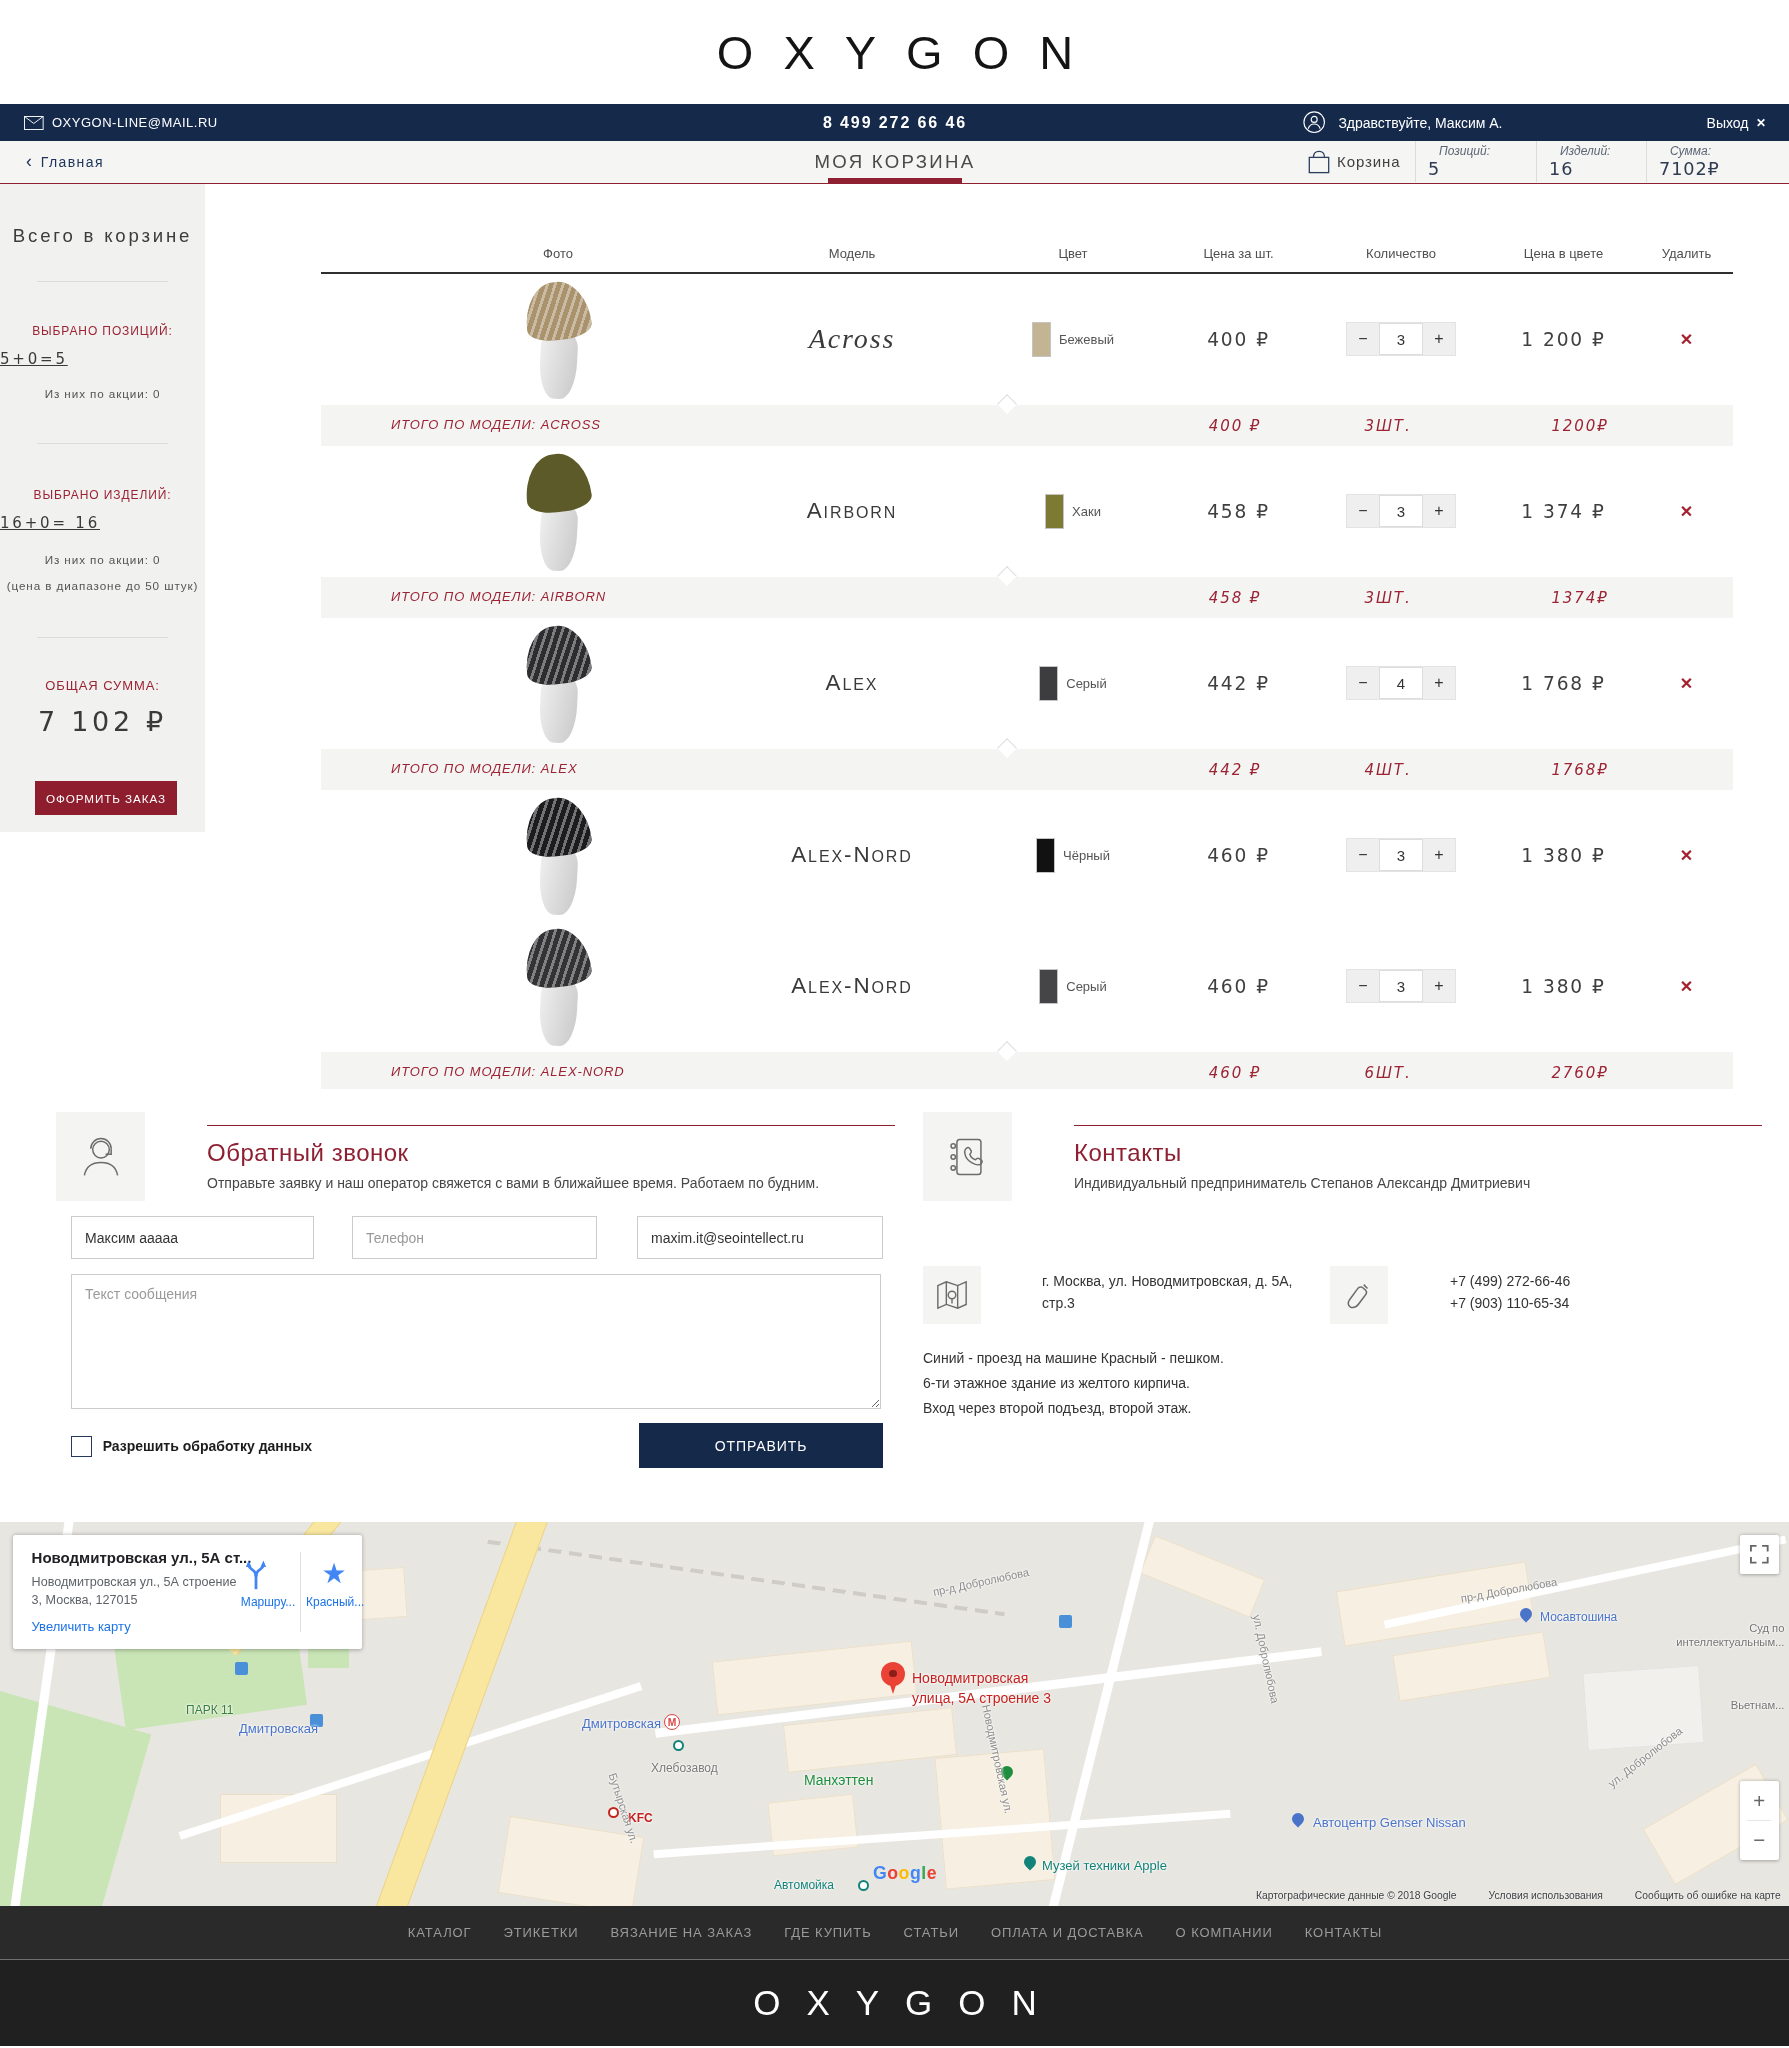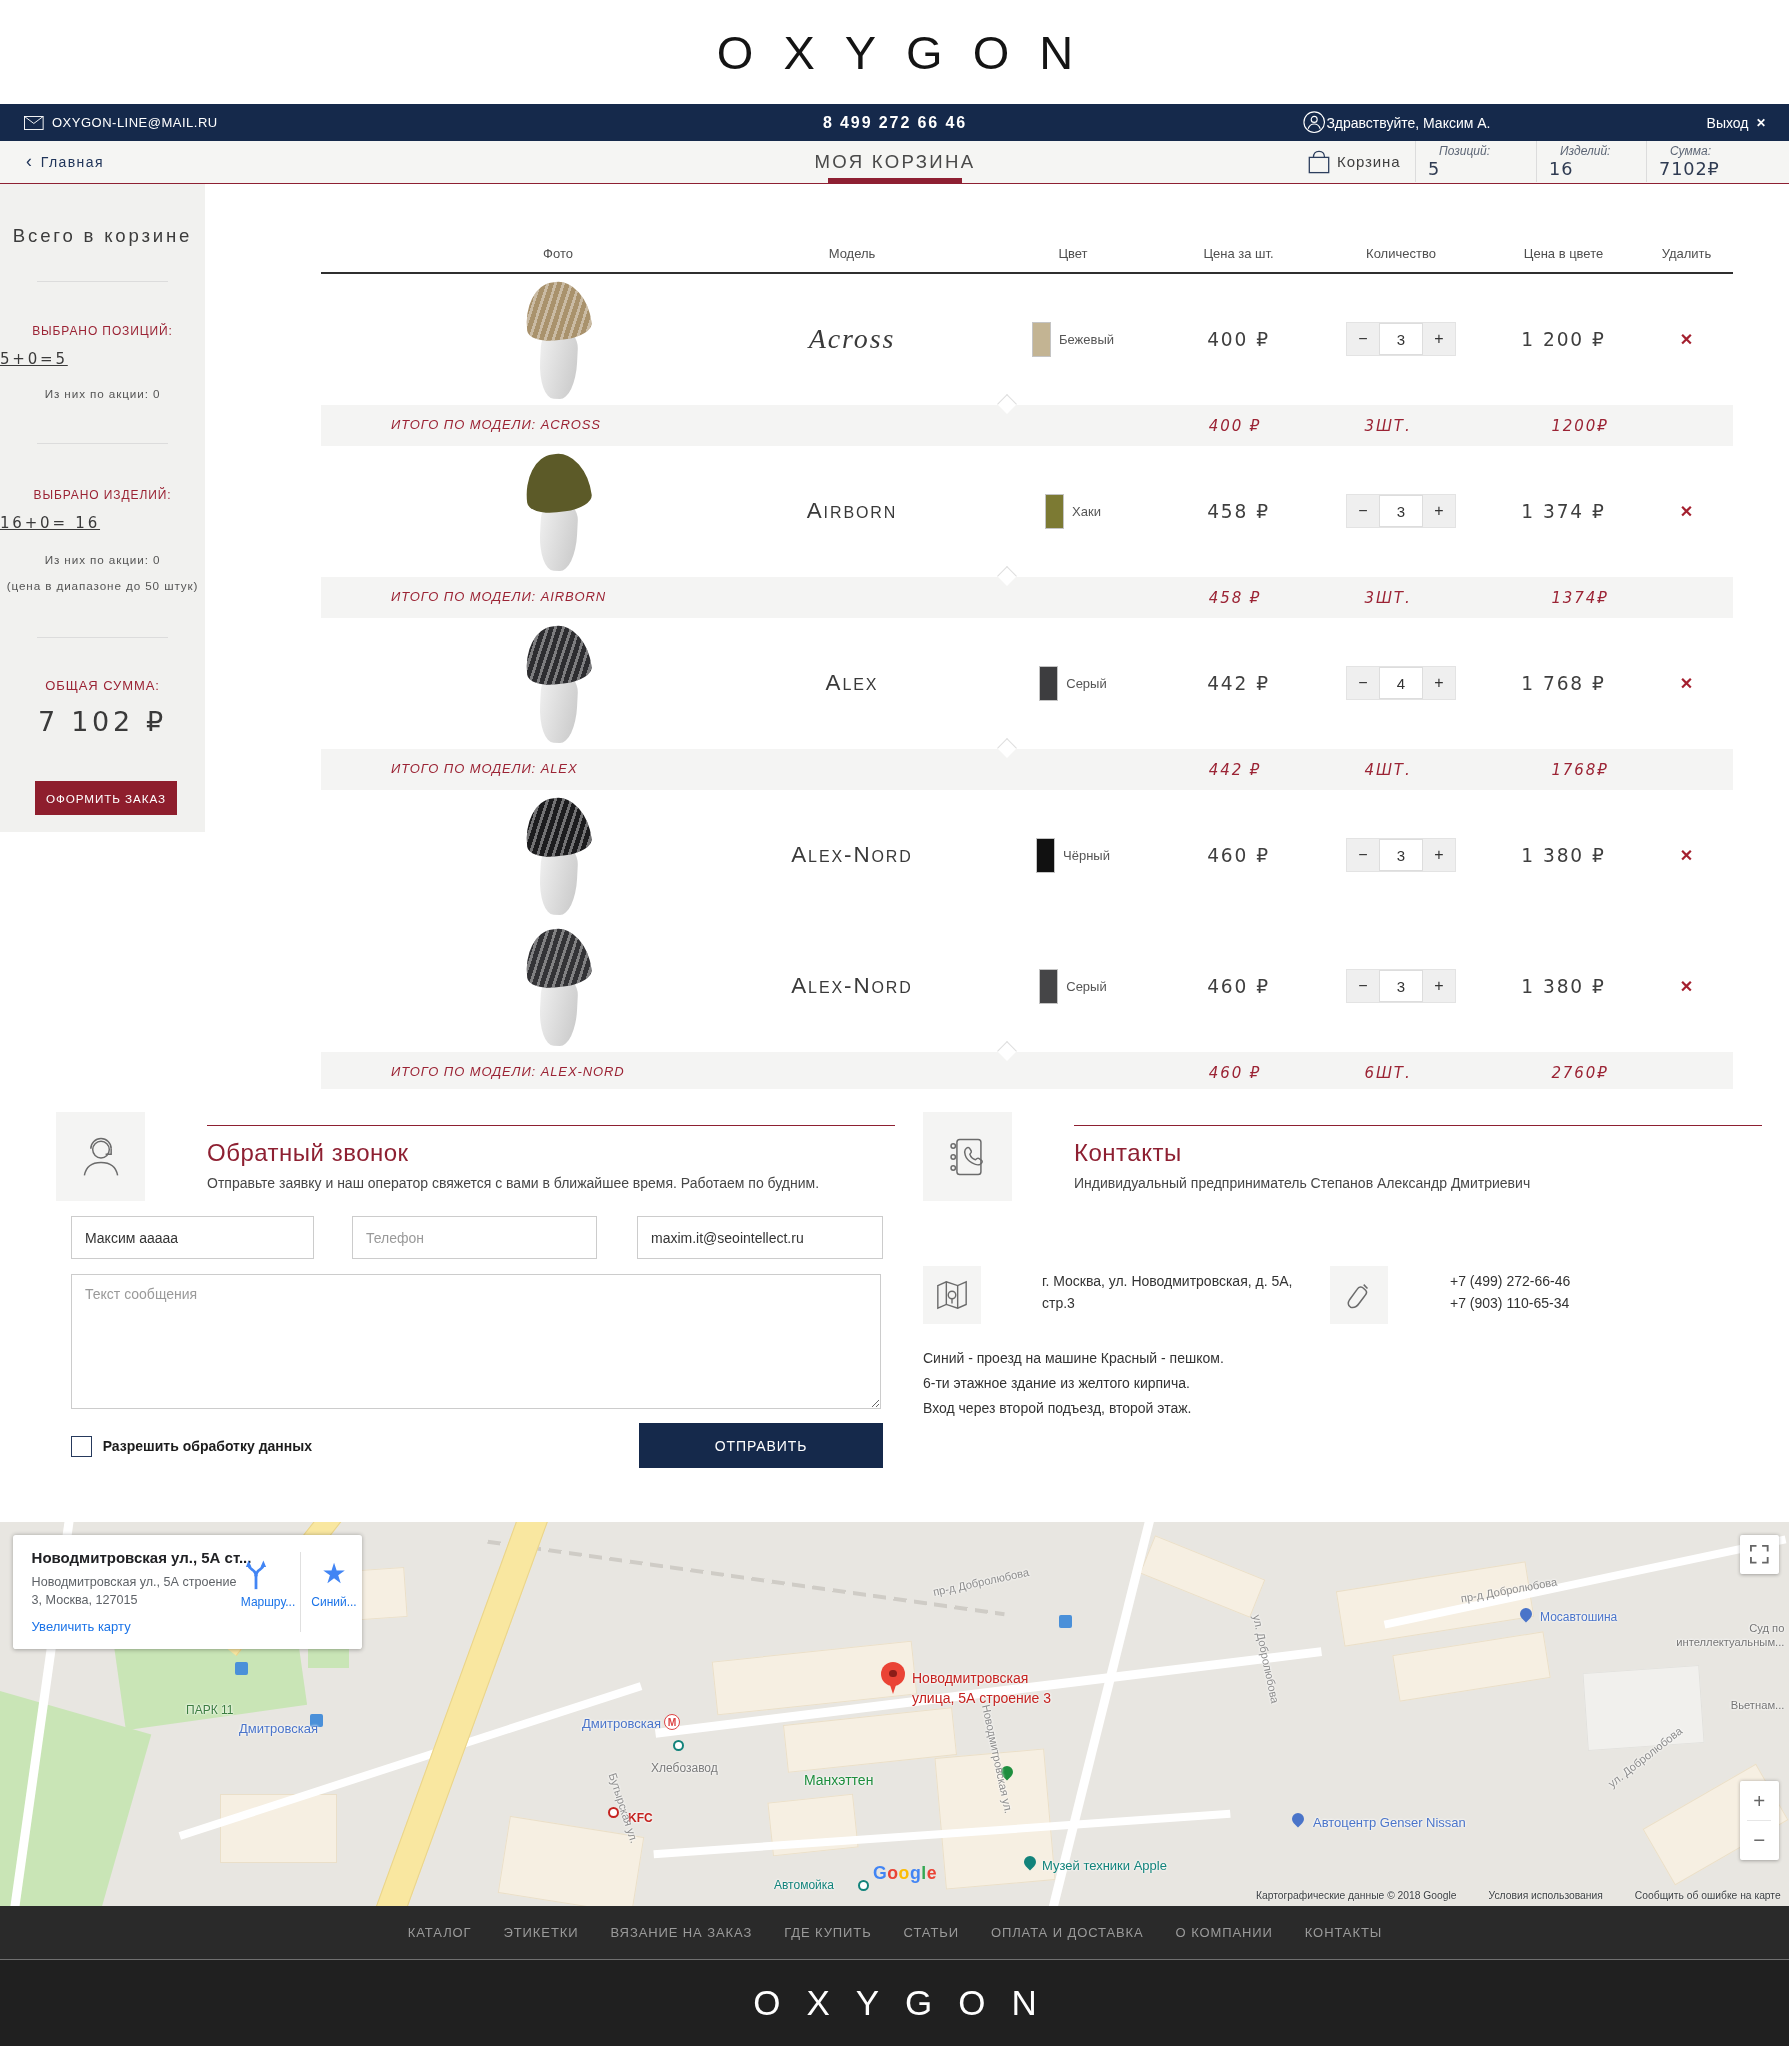--- a/index.html
+++ b/index.html
@@ -9,21 +9,21 @@
 
   
   .site-header { height:104px; display:flex; align-items:center; justify-content:center; background:#fff; }
   .logo { font-size:47px; font-weight:500; color:#141414; letter-spacing:30px; padding-left:30px; }
 
   
   .topbar { height:37px; background:#15294b; position:relative; color:#fff; font-size:13px; }
   .topbar .email { position:absolute; left:24px; top:0; height:37px; display:flex; align-items:center; gap:8.4px; letter-spacing:0.5px; color:#fff; text-decoration:none; }
   .topbar .phone { position:absolute; left:0; right:0; top:0; height:37px; display:flex; align-items:center; justify-content:center;
                    font-size:16px; font-weight:bold; letter-spacing:1.9px; }
-  .topbar .greet { position:absolute; left:1303px; top:0; height:37px; display:flex; align-items:center; gap:1px; font-size:14px; }
+  .topbar .greet { position:absolute; left:1303px; top:0; height:37px; display:flex; align-items:center; gap:13px; font-size:14px; }
   .topbar .logout { position:absolute; right:24px; top:0; height:37px; display:flex; align-items:center; gap:7.5px; font-size:14px; color:#fff; text-decoration:none; }
   .topbar .logout b { font-size:12px; }
 
   
   .crumbbar { height:43px; background:#f5f5f3; border-bottom:1.9px solid #8e2032; position:relative; }
   .crumbbar .back { position:absolute; left:26px; top:0; height:41px; display:flex; align-items:center; gap:7.5px;
                     color:#21355a; font-size:14px; letter-spacing:1.4px; text-decoration:none; }
   .crumbbar .back .arr { font-size:17.7px; }
   .pagetitle { position:absolute; left:0; right:0; top:0; height:41px; display:flex; align-items:center; justify-content:center;
                font-size:18.6px; letter-spacing:2.3px; color:#4a4a4a; }
@@ -557,21 +557,21 @@
             <path d="M17 22 C17 14 10 16 9 10"></path>
             <path d="M17 22 C17 14 24 16 25 10"></path>
           <path d="M6 12 L9 5 L12 12" fill="#4285F4" stroke="none"></path>
             <path d="M22 12 L25 5 L28 12" fill="#4285F4" stroke="none"></path>
         </svg>
       </span>
       <span>Маршру...</span>
     </div>
     <div class="mc-act" style="left:293px;">
       <span class="ic" style="font-size:28px; color:#4285F4; line-height:35px;">★</span>
-      <span>Синий...</span>
+      <span>Красный...</span>
     </div>
   </div>
 
   <div class="mapbtn" style="right:11.2px; top:13px; width:39px; height:39px;">
     <svg width="18.6" height="18.6" viewBox="0 0 20 20" fill="none" stroke="#666" stroke-width="2">
       <path d="M1 7 V1 h6 M13 1 h6 v6 M19 13 v6 h-6 M7 19 H1 v-6"></path>
     </svg>
   </div>
 
   <div class="zoombtns">

